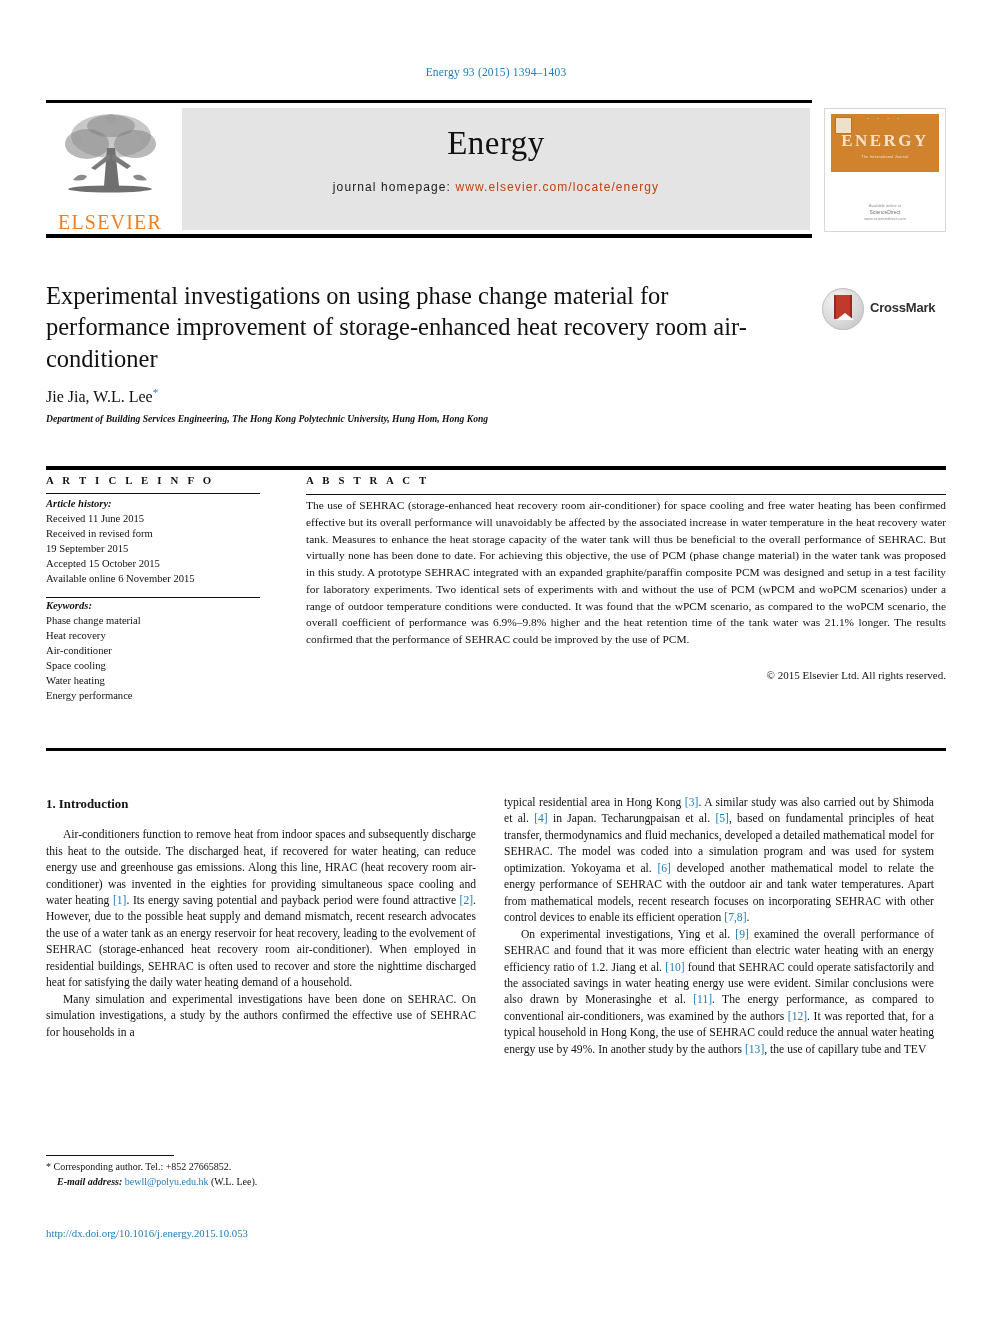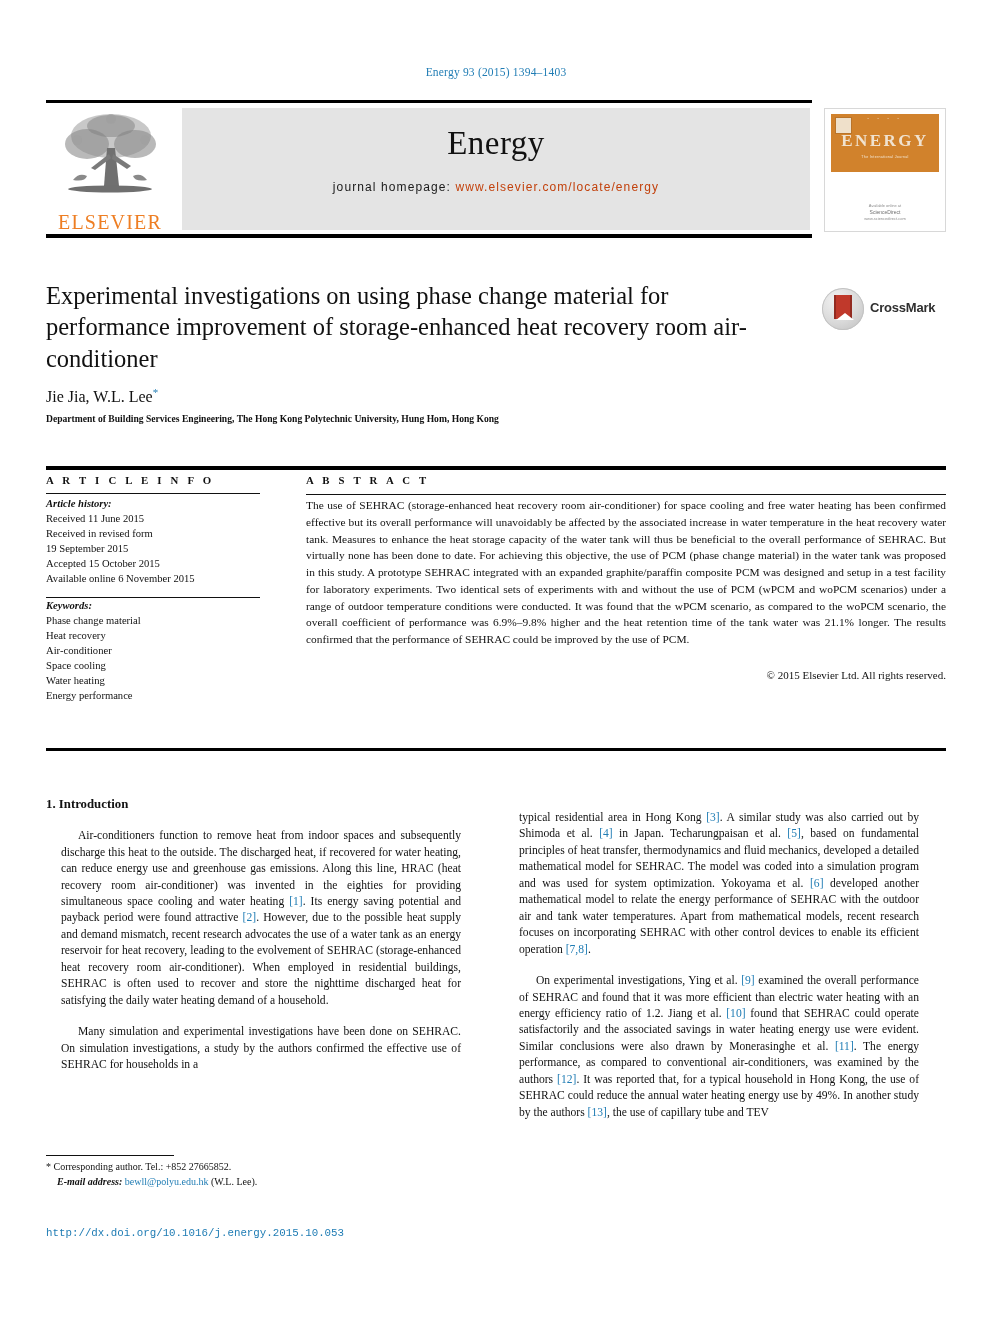--- a/index.html
+++ b/index.html
@@ -206,20 +206,21 @@
     font-size: 16px;
     color: #111;
   }
   .authors sup {
     color: #1f7cb4;
     font-size: 11px;
   }
   .affiliation {
     margin-top: 7px;
     font-family: "Liberation Serif", serif;
+    font-style: italic;
     font-weight: 700;
     font-size: 9.6px;
     color: #111;
   }
 
   
   .crossmark {
     position: absolute;
     left: 822px;
     top: 288px;
@@ -342,21 +343,21 @@
   }
   .col-left { left: 0; }
   .col-right { left: 458px; }
   .h2 {
     font-family: "Liberation Serif", serif;
     font-weight: 700;
     font-size: 12.8px;
     margin: 0 0 14px 0;
   }
   .col p {
-    margin: 15px;
+    margin: 0;
     text-indent: 17px;
   }
   .ref {
     color: #1f7cb4;
   }
 
   
   .footnote {
     position: absolute;
     left: 46px;
@@ -377,21 +378,21 @@
   }
   .fn-text .ital { font-style: italic; font-weight:700; }
   .fn-text a, .link { color: #1f7cb4; text-decoration: none; }
   .fn-indent { padding-left: 11px; }
 
   .doi-block {
     position: absolute;
     left: 46px;
     top: 1225px;
     width: 500px;
-    font-family: Liberation Mono, monospace;
+    font-family: Liberation Serif, serif;
     font-size: 10.8px;
     line-height: 1.5;
     color: #111;
   }
   .doi-link { color: #1f7cb4; }
 </style>
 </head>
 <body>
 
 <div class="page">

